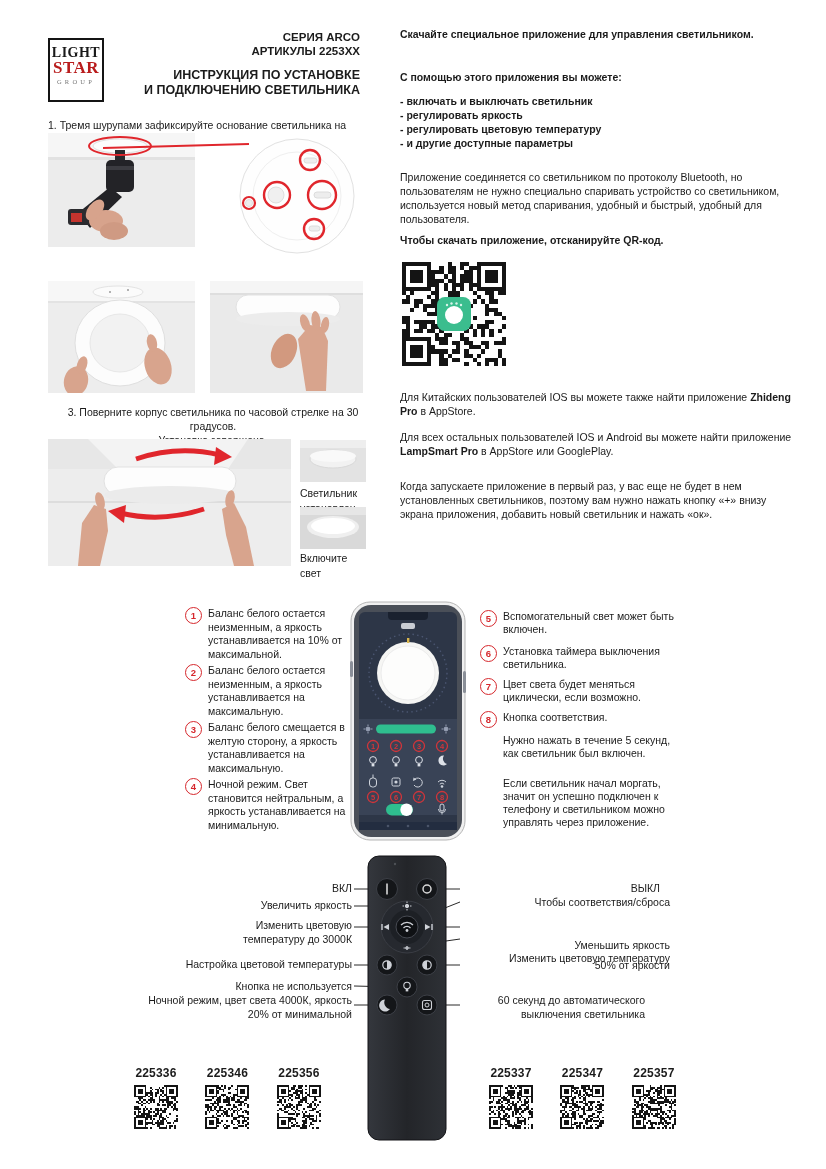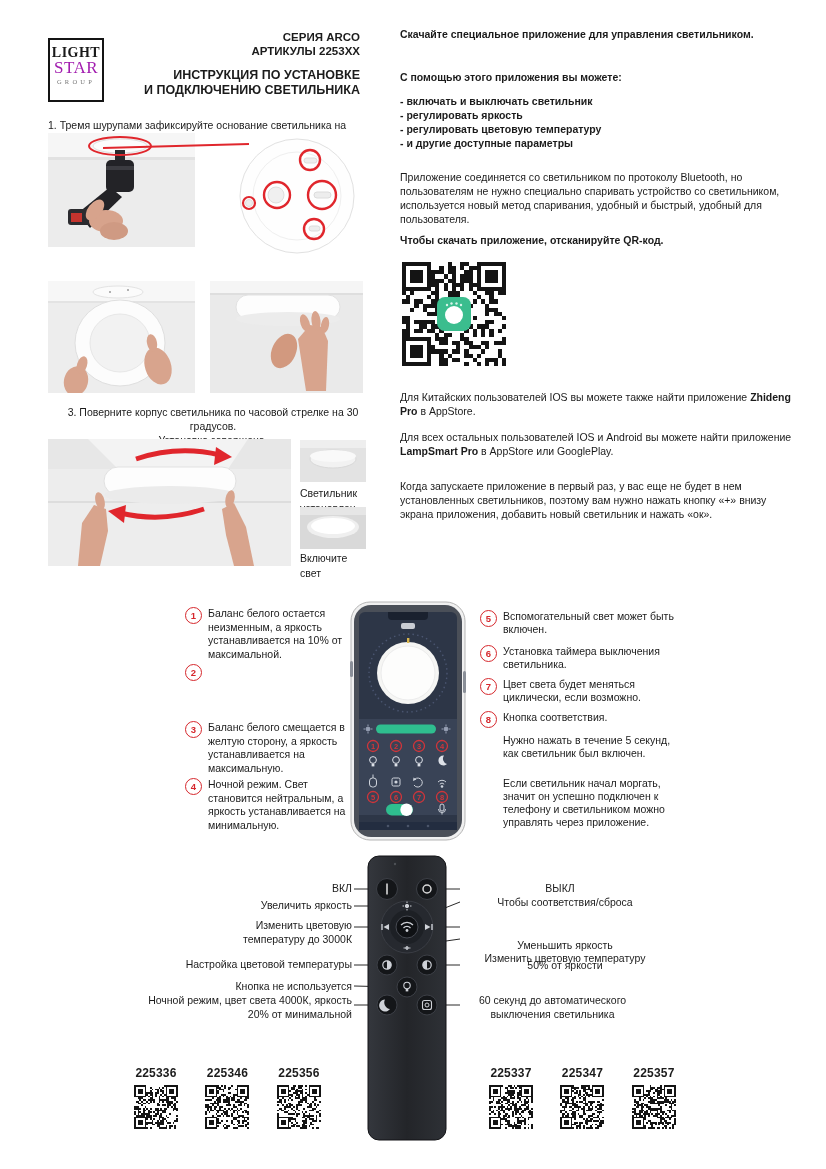--- a/index.html
+++ b/index.html
@@ -5,38 +5,38 @@
   html,body{margin:0;padding:0;background:#ffffff;}
   .page{position:relative;width:826px;height:1169px;background:#fff;overflow:hidden;
         font-family:"Liberation Sans",sans-serif;color:#1b1b1b;}
   .abs{position:absolute;}
   .txt{font-size:10.5px;line-height:14px;}
   .b{font-weight:bold;}
   
   .logo-box{left:48px;top:38px;width:52px;height:54px;border:2px solid #141414;
             font-family:"Liberation Serif",serif;text-align:center;padding-top:6px;}
   .logo-light{font-size:14px;font-weight:bold;letter-spacing:.5px;line-height:14px;color:#1a1a1a;}
-  .logo-star{font-size:17px;font-weight:normal;letter-spacing:.5px;line-height:16px;color:#a21caf;}
+  .logo-star{font-size:17px;font-weight:bold;letter-spacing:.5px;line-height:16px;color:#b91c1c;}
   .logo-group{font-size:6.5px;letter-spacing:3.2px;color:#777;margin-top:2px;}
   
   .hdr{left:110px;top:30px;width:250px;text-align:right;}
   .hdr-sub{font-size:11.5px;font-weight:bold;line-height:14px;}
   .hdr-title{font-size:12.5px;font-weight:bold;line-height:15px;margin-top:10px;}
   
   .ph{background:#ededed;}
   .caption{font-size:10.5px;line-height:15px;}
   
   .cnum{width:15px;height:15px;border:1.6px solid #d6272c;border-radius:50%;
         color:#d6272c;font-size:9.5px;font-weight:bold;text-align:center;line-height:15px;}
   .co-text{width:150px;font-size:10.5px;line-height:13.5px;}
   .co-text-r{width:178px;font-size:10.5px;line-height:13px;}
   
   .rlab{font-size:10.5px;line-height:13.5px;}
   .rlab-l{right:474px;text-align:right;}
-  .rlab-r{left:460px;text-align:center;}
+  .rlab-r{left:460px;text-align:right;}
   
   .qr-cell{width:46px;display:inline-block;vertical-align:top;text-align:center;}
   .qr-num{font-size:12px;font-weight:bold;letter-spacing:.2px;margin-bottom:5px;text-align:center;}
   .qr-box{display:block;}
   .qr-box svg{display:block;}
   .redline{height:2px;background:#e0262c;}
 </style>
 </head>
 <body>
 
@@ -415,20 +415,21 @@
     </div>
   </div>
 
   <div class="abs txt" style="left:400px;top:390px;width:396px;"><span>Для Китайских пользователей IOS вы можете также найти приложение </span><b>Zhideng Pro</b><span> в AppStore.</span></div>
   <div class="abs txt" style="left:400px;top:430px;width:396px;"><span>Для всех остальных пользователей IOS и Android вы можете найти приложение </span><b>LampSmart Pro</b><span> в AppStore или GooglePlay.</span></div>
   <div class="abs txt" style="left:400px;top:479px;width:396px;">Когда запускаете приложение в первый раз, у вас еще не будет в нем установленных светильников, поэтому вам нужно нажать кнопку «+» внизу экрана приложения, добавить новый светильник и нажать «ок».</div>
 
   <div class="abs cnum" style="left:185px;top:607px;">1</div>
   <div class="abs co-text" style="left:208px;top:607px;">Баланс белого остается неизменным, а яркость устанавливается на 10% от максимальной.</div>
   <div class="abs cnum" style="left:185px;top:664px;">2</div>
+  <div class="abs co-text" style="left:208px;top:664px;">Баланс белого остается неизменным, а яркость устанавливается на максимальную.</div>
   <div class="abs cnum" style="left:185px;top:721px;">3</div>
   <div class="abs co-text" style="left:208px;top:721px;">Баланс белого смещается в желтую сторону, а яркость устанавливается на максимальную.</div>
   <div class="abs cnum" style="left:185px;top:778px;">4</div>
   <div class="abs co-text" style="left:208px;top:778px;">Ночной режим. Свет становится нейтральным, а яркость устанавливается на минимальную.</div>
 
   <div class="abs cnum" style="left:480px;top:610px;">5</div>
   <div class="abs co-text-r" style="left:503px;top:610px;">Вспомогательный свет может быть включен.</div>
   <div class="abs cnum" style="left:480px;top:645px;">6</div>
   <div class="abs co-text-r" style="left:503px;top:645px;">Установка таймера выключения светильника.</div>
   <div class="abs cnum" style="left:480px;top:678px;">7</div>

